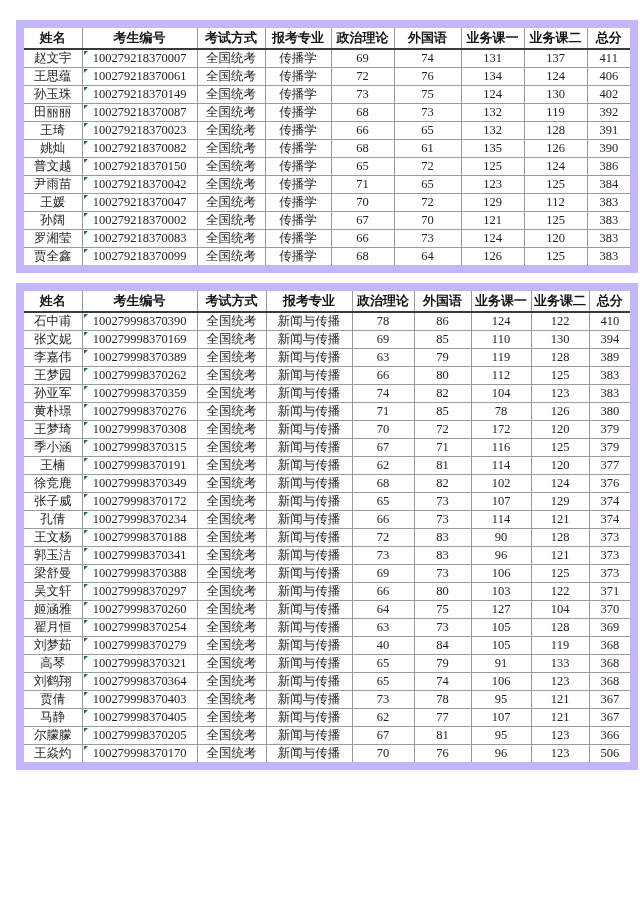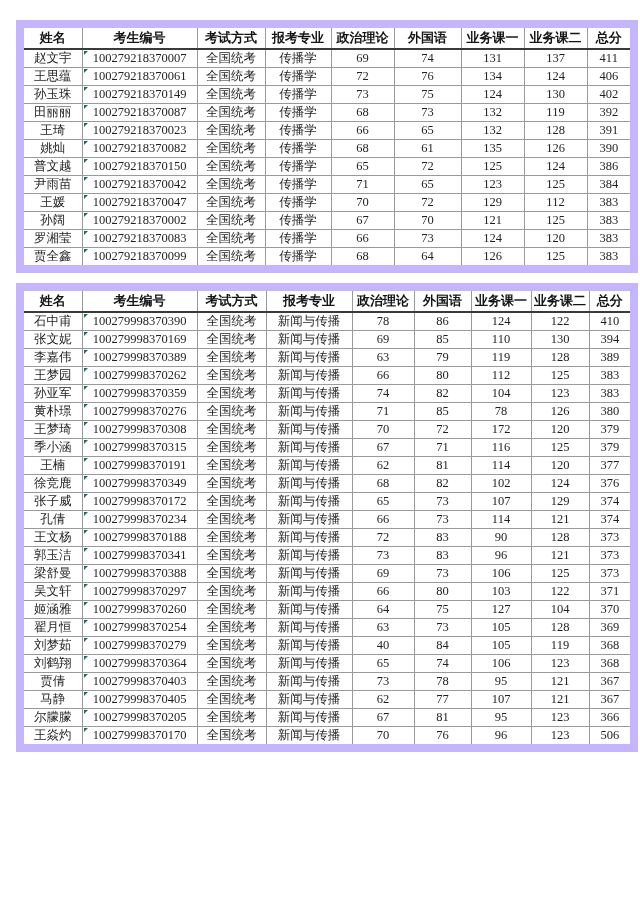--- a/index.html
+++ b/index.html
@@ -435,20 +435,31 @@
           <td><span class="flag"></span>100279998370279</td>
           <td>全国统考</td>
           <td>新闻与传播</td>
           <td>40</td>
           <td>84</td>
           <td>105</td>
           <td>119</td>
           <td>368</td>
         </tr>
         <tr>
+          <td>高琴</td>
+          <td><span class="flag"></span>100279998370321</td>
+          <td>全国统考</td>
+          <td>新闻与传播</td>
+          <td>65</td>
+          <td>79</td>
+          <td>91</td>
+          <td>133</td>
+          <td>368</td>
+        </tr>
+        <tr>
           <td>刘鹤翔</td>
           <td><span class="flag"></span>100279998370364</td>
           <td>全国统考</td>
           <td>新闻与传播</td>
           <td>65</td>
           <td>74</td>
           <td>106</td>
           <td>123</td>
           <td>368</td>
         </tr>

